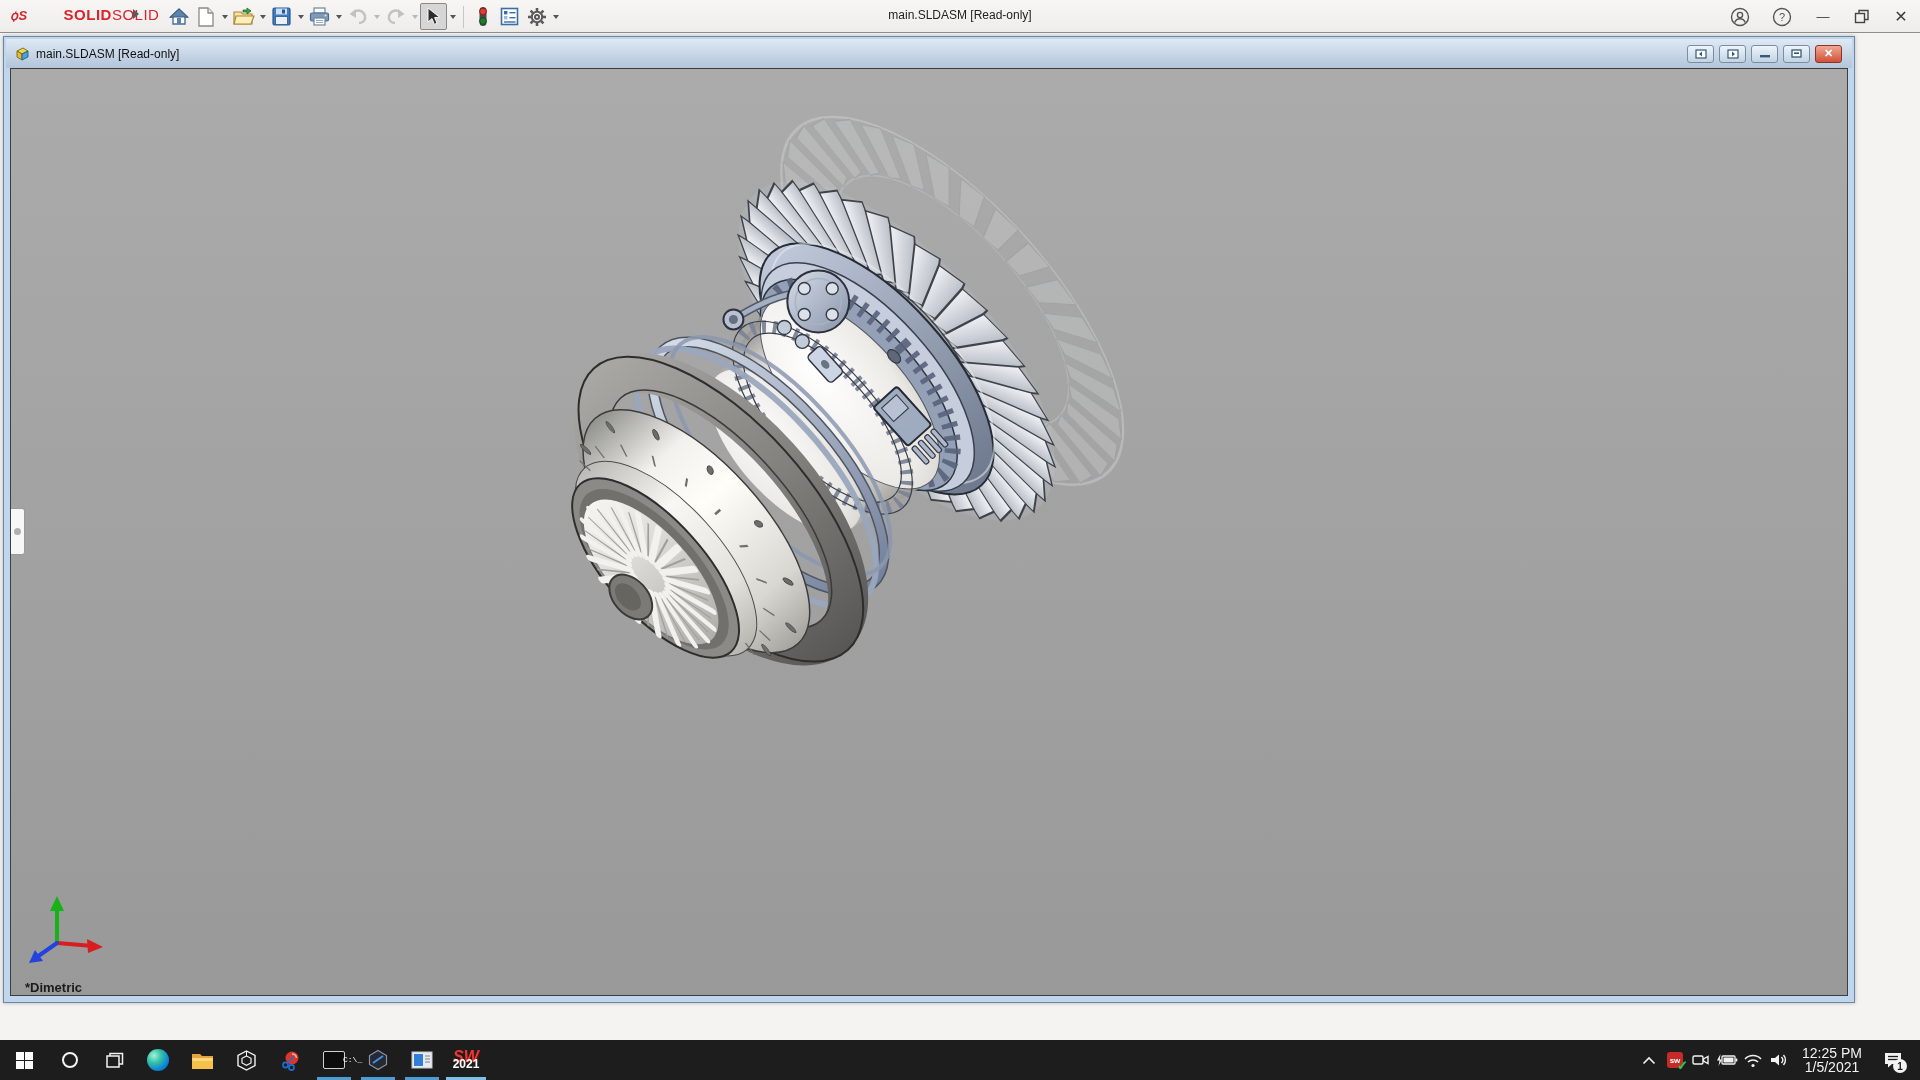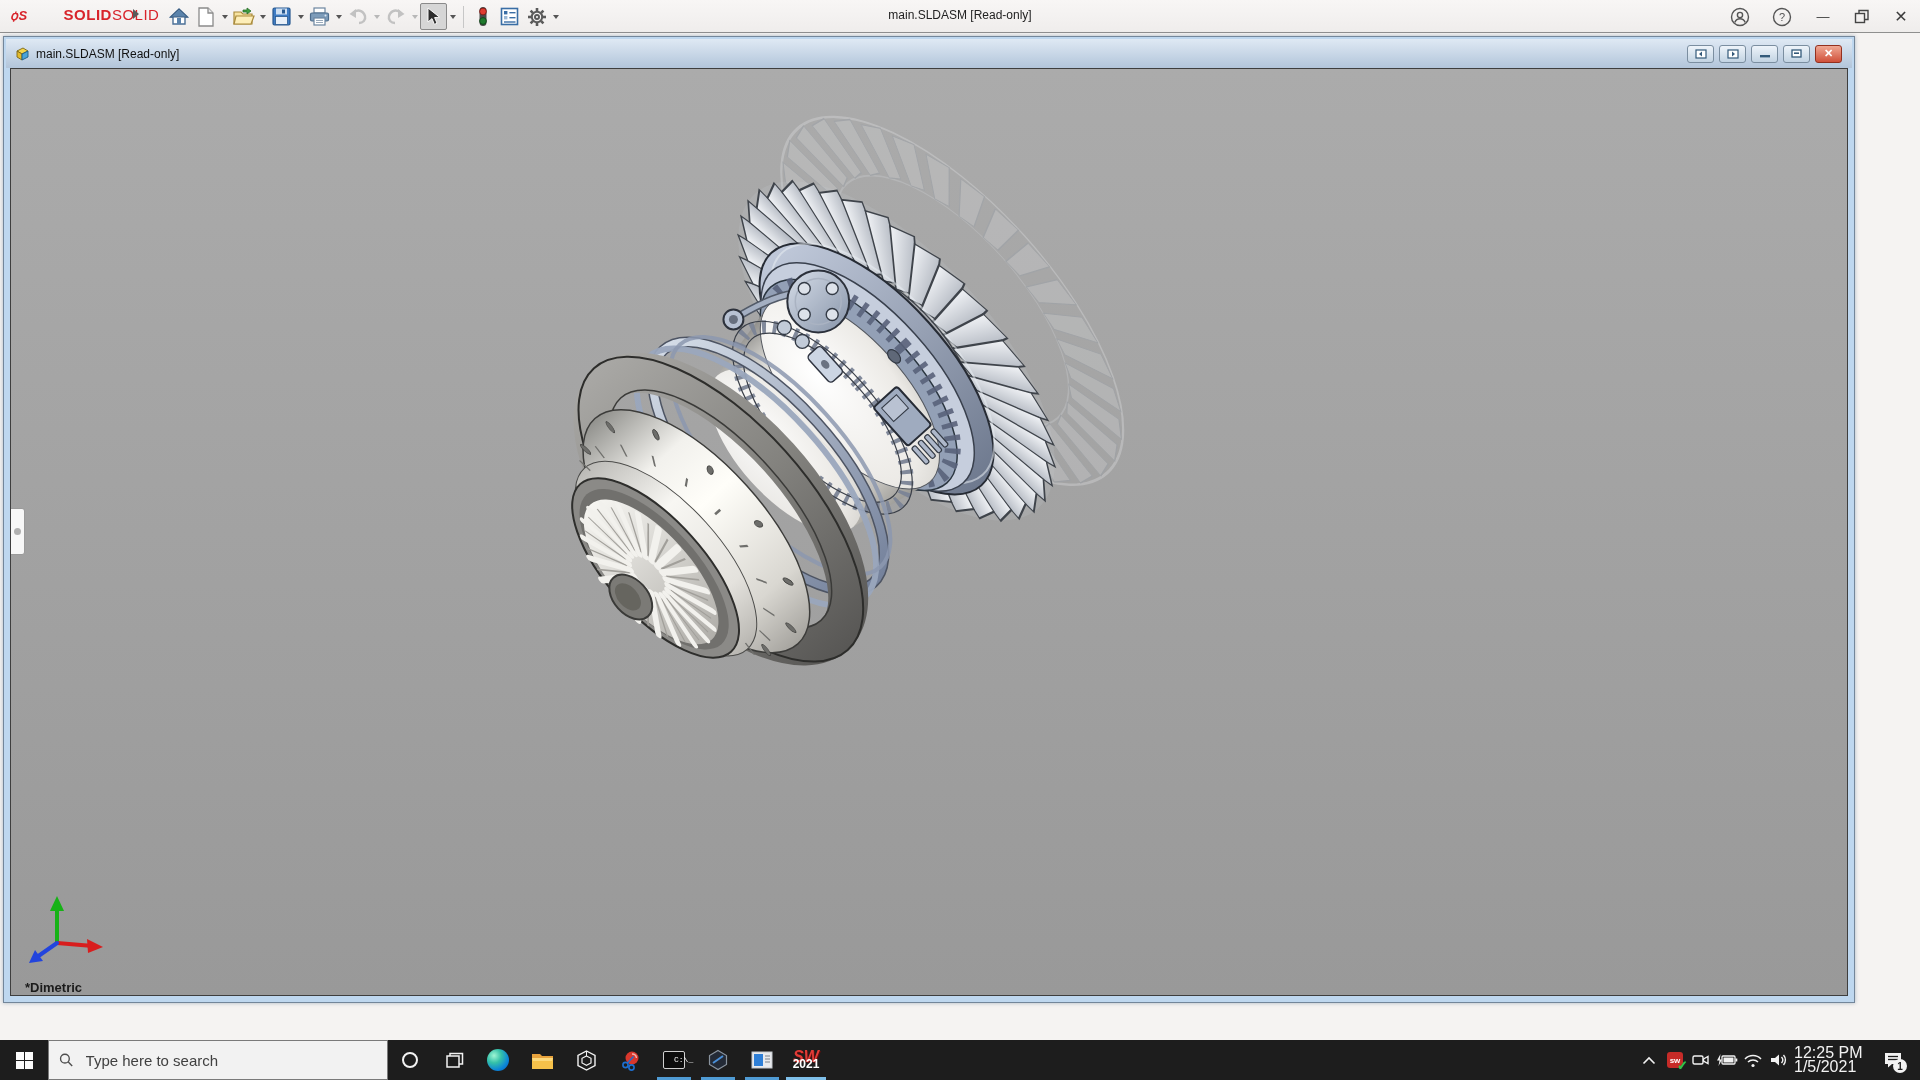--- a/index.html
+++ b/index.html
@@ -41,21 +41,21 @@
   .taskbar{position:absolute;left:0;bottom:0;width:100%;height:40px;background:#1d1d1d;display:flex;align-items:stretch;}
   .tk-start{width:48px;display:flex;align-items:center;justify-content:center;}
   .tk-search{width:340px;background:#f2f2f2;border:1px solid #7a7a7a;box-sizing:border-box;display:flex;align-items:center;padding:0 10px;gap:10px;}
   .tk-search input{border:none;outline:none;background:transparent;font-size:15px;color:#414141;font-family:"Liberation Sans",sans-serif;width:100%;}
   .tk-search input::placeholder{color:#414141;opacity:1;}
   .tk-btn{width:44px;display:flex;align-items:center;justify-content:center;position:relative;}
   .tk-btn .underline{position:absolute;bottom:0;left:5px;right:5px;height:3px;background:#4f9bd4;}
   .tk-btn .underline.active{background:#7fc0ea;left:2px;right:2px;}
   .tray{margin-left:auto;display:flex;align-items:center;}
   .tray .ticon{width:26px;height:40px;display:flex;align-items:center;justify-content:center;}
-  .clock{width:76px;text-align:left;color:#f2f2f2;font-size:16px;line-height:14px;padding:0 2px;}
+  .clock{width:76px;text-align:center;color:#f2f2f2;font-size:14px;line-height:14px;padding:0 2px;}
   .notif{width:42px;height:40px;display:flex;align-items:center;justify-content:center;position:relative;}
   .notif .badge{position:absolute;right:7px;bottom:7px;width:14px;height:14px;border-radius:50%;background:#f2f2f2;color:#1d1d1d;font-size:10px;font-weight:bold;display:flex;align-items:center;justify-content:center;}
   .show-desktop{width:5px;border-left:1px solid #4a4a4a;}
   .sw-task{display:flex;flex-direction:column;align-items:center;line-height:10px;}
   .sw-task .sw{color:#e23b36;font-weight:900;font-size:16px;font-style:italic;text-shadow:1px 1px 0 #5c0f0f;}
   .sw-task .yr{color:#fff;font-size:12px;font-weight:bold;margin-top:-3px;}
   .swbadge{position:relative;width:16px;height:16px;background:#c62b28;border-radius:3px;color:#fff;font-size:8px;font-weight:bold;display:flex;align-items:center;justify-content:center;}
   .swbadge .chk{position:absolute;right:-5px;bottom:-5px;color:#35c24a;font-size:13px;font-weight:900;text-shadow:0 0 1px #0a3;}
 </style>
 </head>
@@ -549,27 +549,20 @@
 
   <div class="taskbar">
     <div class="tk-start">
       <svg width="17" height="17" viewBox="0 0 17 17">
           <rect x="0" y="0" width="8" height="8" fill="#fbfbfb"></rect>
           <rect x="9" y="0" width="8" height="8" fill="#fbfbfb"></rect>
           <rect x="0" y="9" width="8" height="8" fill="#fbfbfb"></rect>
           <rect x="9" y="9" width="8" height="8" fill="#fbfbfb"></rect>
         </svg>
     </div>
-    <div class="tk-search">
-      <svg width="16" height="16" viewBox="0 0 16 16">
-          <circle cx="6.5" cy="6.5" r="4.8" fill="none" stroke="#4d4d4d" stroke-width="1.5"></circle>
-          <line x1="10.2" y1="10.2" x2="14.5" y2="14.5" stroke="#4d4d4d" stroke-width="1.5"></line>
-        </svg>
-      <input type="text" placeholder="Type here to search" style="">
-    </div>
     <div class="tk-btn">
       <svg width="18" height="18" viewBox="0 0 18 18">
           <circle cx="9" cy="9" r="7" fill="none" stroke="#f2f2f2" stroke-width="2"></circle>
         </svg>
     </div>
     <div class="tk-btn">
       <svg width="19" height="17" viewBox="0 0 19 17">
           <rect x="2" y="4" width="12" height="11" fill="none" stroke="#f2f2f2" stroke-width="1.5"></rect>
           <path d="M5 4 V1.5 H17.5 V12 H14" fill="none" stroke="#f2f2f2" stroke-width="1.5"></path>
         </svg>
@@ -594,21 +587,21 @@
     <div class="tk-btn">
       <svg width="21" height="21" viewBox="0 0 21 21">
           <circle cx="12" cy="8" r="6.5" fill="#d8372c"></circle>
           <path d="M12 4 A4.5 4.5 0 0 1 16.5 8" stroke="#f7b0a8" stroke-width="1.4" fill="none"></path>
           <circle cx="5.5" cy="15" r="2.6" fill="none" stroke="#1d6fd1" stroke-width="1.6"></circle>
           <circle cx="11.5" cy="17.5" r="2.6" fill="none" stroke="#1d6fd1" stroke-width="1.6"></circle>
           <line x1="7.5" y1="13" x2="13.5" y2="6.5" stroke="#1d6fd1" stroke-width="1.4"></line>
         </svg>
     </div>
     <div class="tk-btn">
-      <div style="width:22px;height:18px;background:#0c0c0c;border:1.5px solid #cfcfcf;border-radius:2px;color:#fff;font-family:'Liberation Mono',monospace;font-size:8px;line-height:16px;padding-left:10px;box-sizing:border-box;">C:\_</div>
+      <div style="width:22px;height:18px;background:#0c0c0c;border:1.5px solid #cfcfcf;border-radius:2px;color:#fff;font-family:'Liberation Mono',monospace;font-size:8px;line-height:16px;padding-left:19px;box-sizing:border-box;">C:\_</div>
       <div class="underline"></div>
     </div>
     <div class="tk-btn">
       <svg width="22" height="22" viewBox="0 0 22 22">
           <path d="M11 1.5 19.5 6.5 19.5 15.5 11 20.5 2.5 15.5 2.5 6.5z" fill="#232a36" stroke="#8a949f" stroke-width="1.2"></path>
           <line x1="6" y1="14" x2="16" y2="7" stroke="#4a90d9" stroke-width="2"></line>
         </svg>
       <div class="underline"></div>
     </div>
     <div class="tk-btn">

